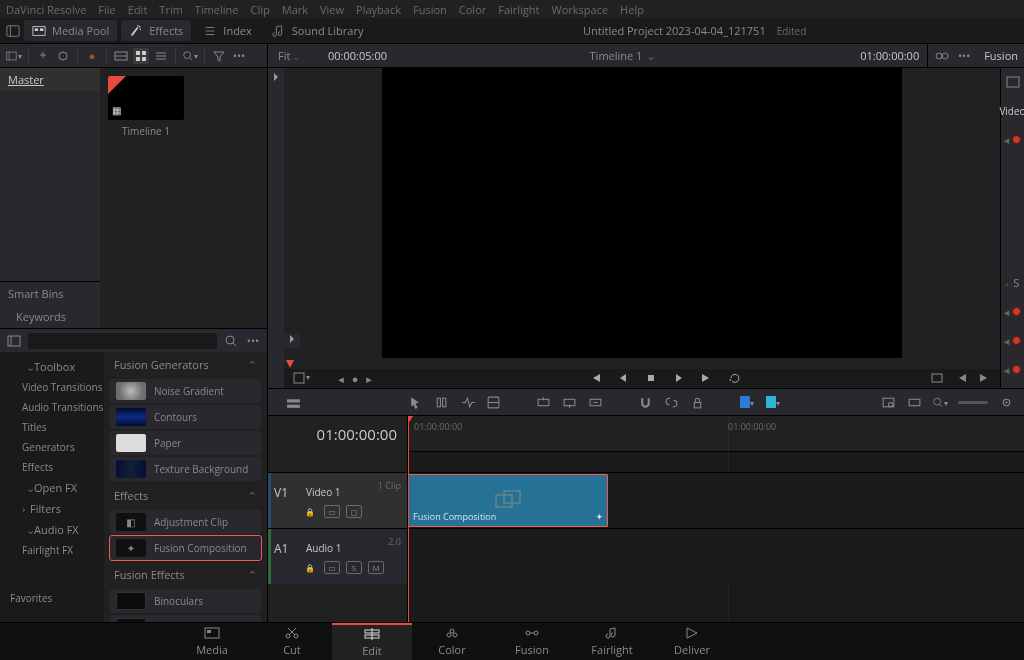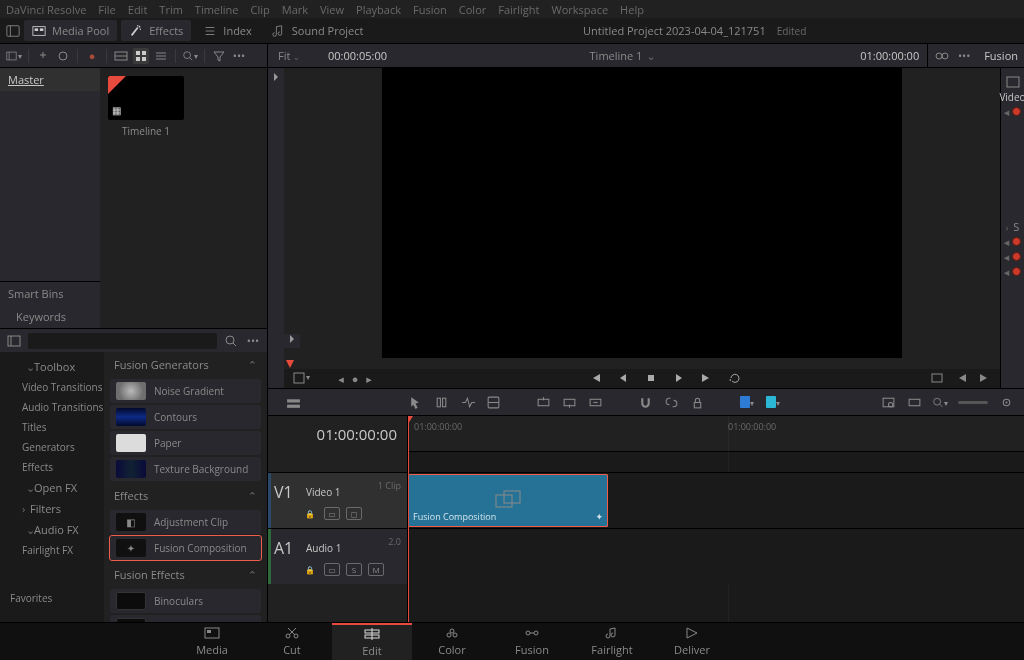--- a/index.html
+++ b/index.html
@@ -121,21 +121,21 @@
   .marker.blue{background:#2e7bd6;}
   .marker.cyan{background:#2bb7d6;}
 
   
   .timeline{flex:1;display:flex;background:var(--bg-darker);min-height:0;}
   .tl-head{width:140px;background:var(--bg-dark);border-right:1px solid var(--border);display:flex;flex-direction:column;}
   .tl-head .tc{height:36px;display:flex;align-items:center;justify-content:flex-end;padding-right:10px;color:var(--txt);font-size:15px;background:var(--bg-dark);}
   .tl-head .spacer{height:20px;}
   .tl-track-head{height:56px;border-top:1px solid var(--border);background:var(--bg-med);display:flex;flex-direction:column;justify-content:center;padding:4px 6px;position:relative;}
   .tl-track-head .row1{display:flex;align-items:center;gap:8px;}
-  .tl-track-head .tag{width:24px;color:var(--txt);font-size:16px;}
+  .tl-track-head .tag{width:24px;color:var(--txt);font-size:12px;}
   .tl-track-head .nm{color:var(--txt);font-size:10px;}
   .tl-track-head .cnt{position:absolute;right:6px;top:6px;color:var(--txt-dimmer);font-size:9px;}
   .tl-track-head .row2{display:flex;align-items:center;gap:6px;margin-top:4px;padding-left:28px;}
   .tl-track-head .mini{width:16px;height:13px;border:1px solid var(--txt-dimmer);border-radius:2px;color:var(--txt-dim);font-size:8px;display:inline-flex;align-items:center;justify-content:center;}
   .tl-track-head .mini.lock{border:none;}
   .tl-track-head .bar{position:absolute;left:0;top:0;bottom:0;width:3px;}
   .tl-track-head .bar.v{background:#2a4a6a;}
   .tl-track-head .bar.a{background:#2f6a3a;}
   .tl-track-head.sel{background:var(--bg-light);}
 
@@ -146,21 +146,21 @@
   .playhead{position:absolute;top:0;bottom:0;width:1px;background:var(--accent);left:0;z-index:5;}
   .playhead::before{content:"";position:absolute;top:0;left:-5px;border-left:5px solid transparent;border-right:5px solid transparent;border-top:8px solid var(--accent);}
   .tl-rows{position:absolute;left:0;right:0;top:56px;}
   .tl-row{height:56px;border-top:1px solid var(--border);background:var(--bg-darker);position:relative;}
   .clip{position:absolute;top:1px;bottom:1px;background:var(--blue);border:1px solid var(--sel);border-radius:1px;overflow:hidden;}
   .clip .lbl{position:absolute;left:4px;bottom:3px;font-size:9px;color:#d2e4ec;}
   .clip .mid{position:absolute;inset:0;display:flex;align-items:center;justify-content:center;color:rgba(255,255,255,0.35);}
   .clip .mid svg{width:28px;height:22px;}
   .clip .fxmark{position:absolute;right:4px;bottom:3px;color:#d2e4ec;font-size:9px;}
 
-  .inspector-strip{width:24px;background:var(--bg-med);border-left:1px solid var(--border);display:flex;flex-direction:column;align-items:center;padding-top:6px;}
+  .inspector-strip{width:24px;background:var(--bg-med);border-left:1px solid var(--border);display:flex;flex-direction:column;align-items:center;padding-top:6px;gap:14px;}
   .inspector-strip .lbl{writing-mode:horizontal-tb;font-size:10px;color:var(--txt);}
   .red-dot{width:9px;height:9px;border-radius:50%;background:#cc3a2a;border:1px solid #5a1a12;}
   .inspector-strip .dotwrap{display:flex;align-items:center;gap:3px;flex-direction:row;}
 
   
   .pagenav{height:38px;background:var(--bg-darkest);display:flex;align-items:center;border-top:1px solid #000;}
   .pagenav .brand{width:260px;display:flex;align-items:center;gap:8px;padding-left:14px;color:var(--txt);font-size:12px;}
   .pagenav .brand-icon{width:16px;height:16px;position:relative;}
   .pagenav .brand-icon span{position:absolute;width:6px;height:6px;border-radius:50%;}
   .pagenav .pages{flex:1;display:flex;justify-content:center;}
@@ -228,21 +228,21 @@
         </span>
       <span>Index</span>
     </div>
     <div class="tb-btn">
       <span class="icon">
           <svg viewBox="0 0 16 16">
             <path d="M5 3 v9 a2 2 0 1 1 -2 -2" fill="none" stroke="#888"></path>
             <path d="M5 3 L11 2 v9 a2 2 0 1 1 -2 -2" fill="none" stroke="#888"></path>
           </svg>
         </span>
-      <span>Sound Project</span>
+      <span>Sound Library</span>
     </div>
   </div>
   <div class="center">
     <span>Untitled Project 2023-04-04_121751</span>
     <span class="edited">Edited</span>
   </div>
   <div class="right"></div>
 </div>
 
 <div class="upperstrip">

